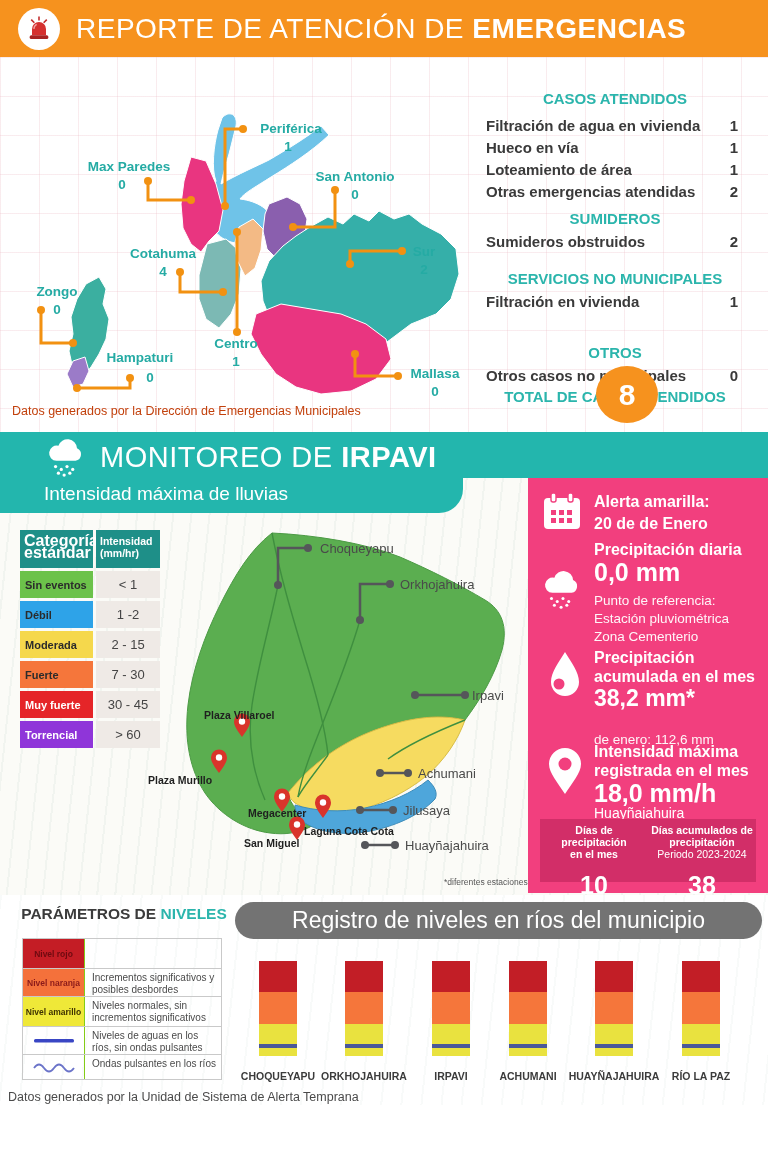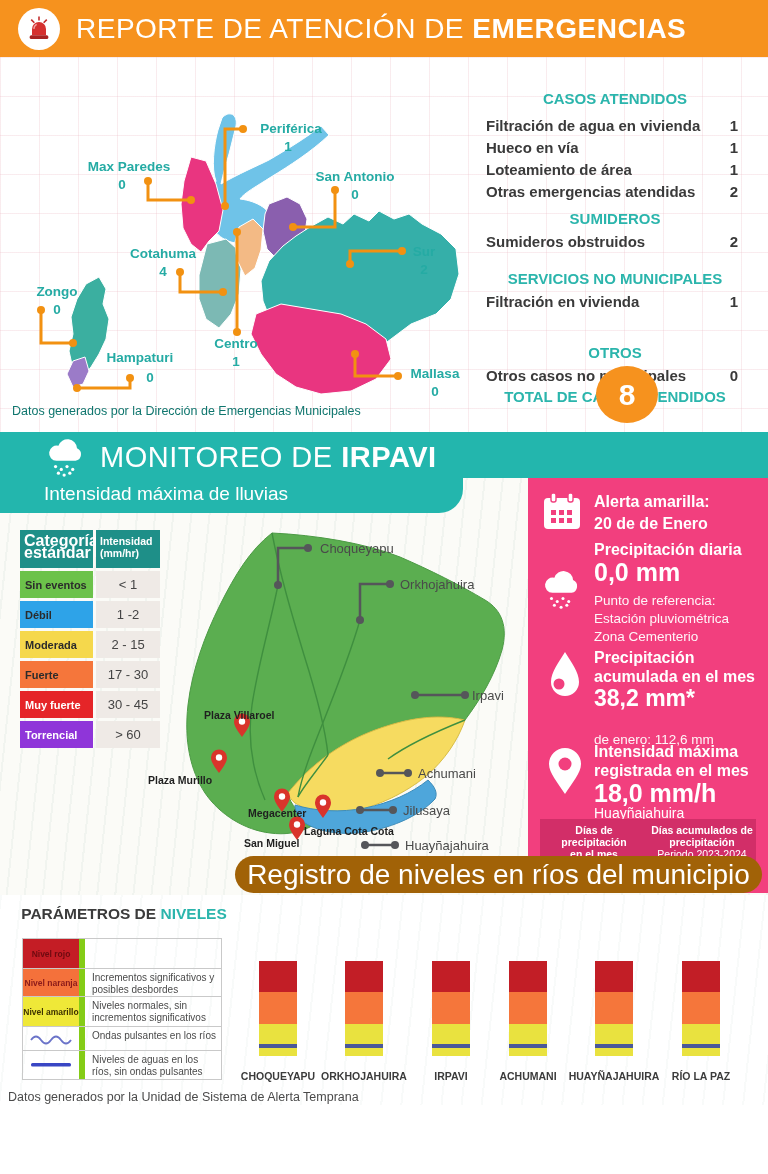--- a/index.html
+++ b/index.html
@@ -17,21 +17,21 @@
 
   
   .sec1 { position:absolute; left:0; top:57px; width:768px; height:375px; background:#fff;
           background-image:
             linear-gradient(to right, rgba(236,186,195,.28) 1px, transparent 1px),
             linear-gradient(to bottom, rgba(236,186,195,.28) 1px, transparent 1px);
           background-size:39px 39px; }
   .date-box { position:absolute; left:12px; top:66px; width:276px; min-height:44px; background:#f7cf3c;
               border-radius:9px; padding:6px 12px; font-size:13px; font-weight:bold; color:#3d3d3d; line-height:16px; }
   .map1 { position:absolute; left:10px; top:100px; width:450px; height:330px; }
-  .src1 { position:absolute; left:12px; top:404px; font-size:12.5px; color:#0f766e; }
+  .src1 { position:absolute; left:12px; top:404px; font-size:12.5px; color:#c2410c; }
 
   .rcol { position:absolute; left:470px; top:64px; width:290px;margin-top:26px; }
   .rhead { text-align:center; color:#2bb5ac; font-weight:bold; font-size:15px; height:20px; }
   .rrow { display:flex; justify-content:space-between; padding:0 22px 0 16px; height:22px;
           font-size:15px; font-weight:bold; color:#3a3a3a; align-items:center; }
   .total-circle { position:absolute; left:596px; top:366px; width:62px; height:57px; background:#f6921e;
                   border-radius:50%; display:flex; align-items:center; justify-content:center;
                   color:#fff; font-size:30px; font-weight:bold; }
 
   
@@ -74,26 +74,26 @@
 
   
   .sec3 { position:absolute; left:0; top:895px; width:768px; height:210px; background:#fff;
           background-image:repeating-linear-gradient(96deg, rgba(170,195,185,.08) 0 2px, transparent 2px 20px); }
   .niv-title { position:absolute; left:20px; top:905px; width:208px; text-align:center;
                font-size:15.5px; font-weight:bold; color:#3b3b3b; }
   .niv-title .accent { color:#2bb5ac; }
   .niv-table { position:absolute; left:22px; top:938px; width:200px; border:1px solid #c9c9c9; }
   .nt-row { display:flex; border-bottom:1px solid #c9c9c9; }
   .nt-row:last-child { border-bottom:none; }
-  .nt-badge { width:62px; border-right:6px solid #84cc16; display:flex; align-items:center;
+  .nt-badge { width:62px; border-right:1px solid #84cc16; display:flex; align-items:center;
               justify-content:center; font-size:8.5px; font-weight:bold; text-align:center; }
   .nt-desc { flex:1; font-size:10px; color:#4a4a4a; line-height:12px; padding:3px 4px 3px 7px; }
 
-  .reg-banner { position:absolute; left:235px; top:856px; width:527px; height:37px; background:#a16207;
-                border-radius:19px; color:#fff; font-size:28px; display:flex; align-items:center;
+  .reg-banner { position:absolute; left:235px; top:902px; width:527px; height:37px; background:#737373;
+                border-radius:19px; color:#fff; font-size:23px; display:flex; align-items:center;
                 justify-content:center; }
   .bar { position:absolute; top:961px; width:38px; height:95px; display:flex; flex-direction:column; }
   .seg-r { height:31px; background:#c21e26; }
   .seg-o { height:32px; background:#f5763b; }
   .seg-y1 { height:20px; background:#e9e23f; }
   .seg-l { height:4px; background:#4a5899; }
   .seg-y2 { flex:1; background:#e9e23f; }
   .bar-lbl { position:absolute; top:1070px; width:96px; text-align:center; font-size:10.5px;
              font-weight:bold; color:#3b3b3b; }
   .src2 { position:absolute; left:8px; top:1090px; font-size:12.5px; color:#4a4a4a; }
@@ -265,21 +265,21 @@
     <div class="lt-row">
         <div class="b" style="background: rgb(46, 163, 232);">Débil</div>
         <div class="v">1 -2</div>
       </div>
     <div class="lt-row">
         <div class="b" style="background: rgb(245, 216, 76);">Moderada</div>
         <div class="v">2 - 15</div>
       </div>
     <div class="lt-row">
         <div class="b" style="background: rgb(245, 118, 59);">Fuerte</div>
-        <div class="v">17 - 30</div>
+        <div class="v">7 - 30</div>
       </div>
     <div class="lt-row">
         <div class="b" style="color: rgb(255, 255, 255); background: rgb(229, 37, 40);">Muy fuerte</div>
         <div class="v">30 - 45</div>
       </div>
     <div class="lt-row">
         <div class="b" style="color: rgb(255, 255, 255); background: rgb(143, 53, 217);">Torrencial</div>
         <div class="v">&gt; 60</div>
       </div>
   </div>
@@ -438,35 +438,35 @@
       <div class="nt-badge" style="color: rgb(110, 10, 16); background: rgb(196, 29, 37);">Nivel rojo</div>
     </div>
     <div class="nt-row" style="height:28px">
       <div class="nt-badge" style="color: rgb(139, 26, 26); background: rgb(244, 113, 59);">Nivel naranja</div>
       <div class="nt-desc">Incrementos significativos y posibles desbordes</div>
     </div>
     <div class="nt-row" style="height:30px">
       <div class="nt-badge" style="color: rgb(62, 50, 0); background: rgb(239, 232, 56);">Nivel amarillo</div>
       <div class="nt-desc">Niveles normales, sin incrementos significativos</div>
     </div>
+    <div class="nt-row" style="height:28px">
+      <div class="nt-badge">
+        <svg width="44" height="8" viewBox="0 0 44 8">
+            <rect x="2" y="2" width="40" height="3.5" rx="1.5" fill="#3946c4"></rect>
+          </svg>
+      </div>
+      <div class="nt-desc">Niveles de aguas en los ríos, sin ondas pulsantes</div>
+    </div>
     <div class="nt-row" style="height:24px">
       <div class="nt-badge">
         <svg width="44" height="12" viewBox="0 0 44 12">
             <path d="M2,7 q5,-7 10,0 t10,0 t10,0 t10,0" stroke="#6b74c9" stroke-width="1.8" fill="none"></path>
           </svg>
       </div>
       <div class="nt-desc">Ondas pulsantes en los ríos</div>
-    </div>
-    <div class="nt-row" style="height:28px">
-      <div class="nt-badge">
-        <svg width="44" height="8" viewBox="0 0 44 8">
-            <rect x="2" y="2" width="40" height="3.5" rx="1.5" fill="#3946c4"></rect>
-          </svg>
-      </div>
-      <div class="nt-desc">Niveles de aguas en los ríos, sin ondas pulsantes</div>
     </div>
   </div>
 
   <div class="reg-banner">Registro de niveles en ríos del municipio</div>
 
   <div class="bar" style="left:259px">
       <div class="seg-r"></div>
       <div class="seg-o"></div>
       <div class="seg-y1"></div>
       <div class="seg-l"></div>

